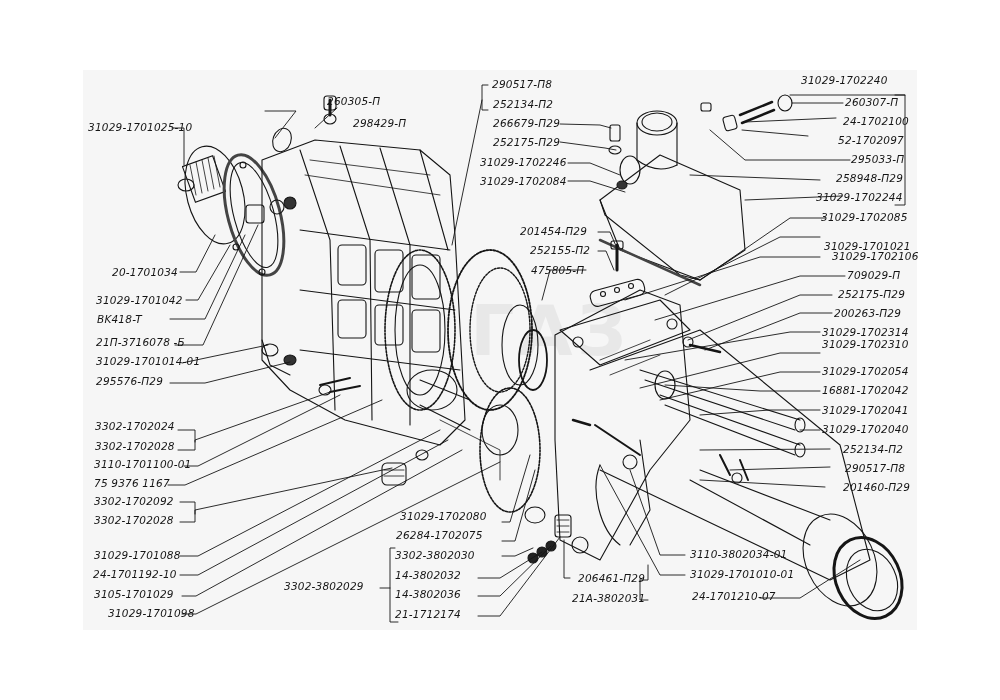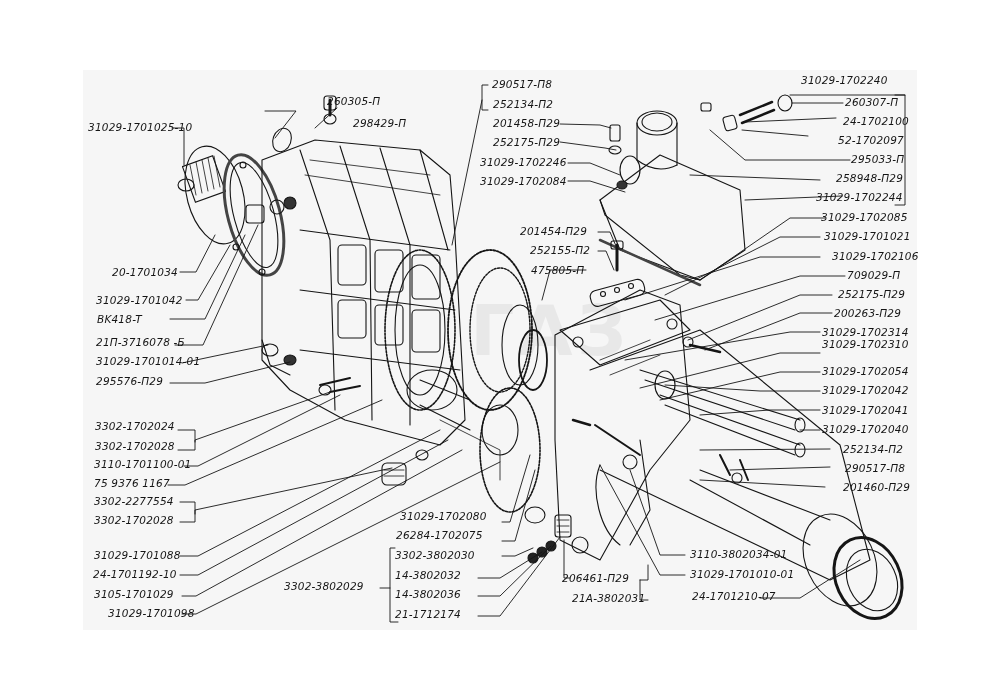--- a/index.html
+++ b/index.html
@@ -213,66 +213,66 @@
 <div class="lbl" style="left:112px;top:266px">20-1701034</div>
 <div class="lbl" style="left:96px;top:294px">31029-1701042</div>
 <div class="lbl" style="left:97px;top:313px">BK418-T</div>
 <div class="lbl" style="left:96px;top:336px">21П-3716078 -Б</div>
 <div class="lbl" style="left:96px;top:355px">31029-1701014-01</div>
 <div class="lbl" style="left:96px;top:375px">295576-П29</div>
 <div class="lbl" style="left:95px;top:420px">3302-1702024</div>
 <div class="lbl" style="left:95px;top:440px">3302-1702028</div>
 <div class="lbl" style="left:94px;top:458px">3110-1701100-01</div>
 <div class="lbl" style="left:94px;top:477px">75 9376 1167</div>
-<div class="lbl" style="left:94px;top:495px">3302-2277554</div>
+<div class="lbl" style="left:94px;top:495px">3302-1702092</div>
 <div class="lbl" style="left:94px;top:514px">3302-1702028</div>
 <div class="lbl" style="left:94px;top:549px">31029-1701088</div>
 <div class="lbl" style="left:93px;top:568px">24-1701192-10</div>
 <div class="lbl" style="left:94px;top:588px">3105-1701029</div>
 <div class="lbl" style="left:108px;top:607px">31029-1701098</div>
 
 <div class="lbl" style="left:327px;top:95px">260305-П</div>
 <div class="lbl" style="left:353px;top:117px">298429-П</div>
 <div class="lbl" style="left:492px;top:78px">290517-П8</div>
 <div class="lbl" style="left:493px;top:98px">252134-П2</div>
-<div class="lbl" style="left:493px;top:117px">201458-П29</div>
+<div class="lbl" style="left:493px;top:117px">266679-П29</div>
 <div class="lbl" style="left:493px;top:136px">252175-П29</div>
 <div class="lbl" style="left:480px;top:156px">31029-1702246</div>
 <div class="lbl" style="left:480px;top:175px">31029-1702084</div>
 <div class="lbl" style="left:520px;top:225px">201454-П29</div>
 <div class="lbl" style="left:530px;top:244px">252155-П2</div>
 <div class="lbl" style="left:531px;top:264px">475805-П</div>
 
 <div class="lbl" style="left:801px;top:74px">31029-1702240</div>
 <div class="lbl" style="left:845px;top:96px">260307-П</div>
 <div class="lbl" style="left:843px;top:115px">24-1702100</div>
 <div class="lbl" style="left:838px;top:134px">52-1702097</div>
 <div class="lbl" style="left:851px;top:153px">295033-П</div>
 <div class="lbl" style="left:836px;top:172px">258948-П29</div>
 <div class="lbl" style="left:816px;top:191px">31029-1702244</div>
 <div class="lbl" style="left:821px;top:211px">31029-1702085</div>
-<div class="lbl" style="left:824px;top:230px">31029-1701021</div>
+<div class="lbl" style="left:824px;top:240px">31029-1701021</div>
 <div class="lbl" style="left:832px;top:250px">31029-1702106</div>
 <div class="lbl" style="left:847px;top:269px">709029-П</div>
 <div class="lbl" style="left:838px;top:288px">252175-П29</div>
 <div class="lbl" style="left:834px;top:307px">200263-П29</div>
 <div class="lbl" style="left:822px;top:326px">31029-1702314</div>
 <div class="lbl" style="left:822px;top:338px">31029-1702310</div>
 <div class="lbl" style="left:822px;top:365px">31029-1702054</div>
-<div class="lbl" style="left:822px;top:384px">31029-1702042</div>
+<div class="lbl" style="left:822px;top:384px">16881-1702042</div>
 <div class="lbl" style="left:822px;top:404px">31029-1702041</div>
 <div class="lbl" style="left:822px;top:423px">31029-1702040</div>
 <div class="lbl" style="left:843px;top:443px">252134-П2</div>
 <div class="lbl" style="left:845px;top:462px">290517-П8</div>
 <div class="lbl" style="left:843px;top:481px">201460-П29</div>
 
 <div class="lbl" style="left:400px;top:510px">31029-1702080</div>
 <div class="lbl" style="left:396px;top:529px">26284-1702075</div>
 <div class="lbl" style="left:395px;top:549px">3302-3802030</div>
 <div class="lbl" style="left:395px;top:569px">14-3802032</div>
 <div class="lbl" style="left:395px;top:588px">14-3802036</div>
 <div class="lbl" style="left:395px;top:608px">21-1712174</div>
 <div class="lbl" style="left:284px;top:580px">3302-3802029</div>
-<div class="lbl" style="left:562px;top:572px">206461-П29</div>
+<div class="lbl" style="left:578px;top:572px">206461-П29</div>
 <div class="lbl" style="left:572px;top:592px">21А-3802031</div>
 <div class="lbl" style="left:690px;top:548px">3110-3802034-01</div>
 <div class="lbl" style="left:690px;top:568px">31029-1701010-01</div>
 <div class="lbl" style="left:692px;top:590px">24-1701210-07</div>
 
 </body></html>

